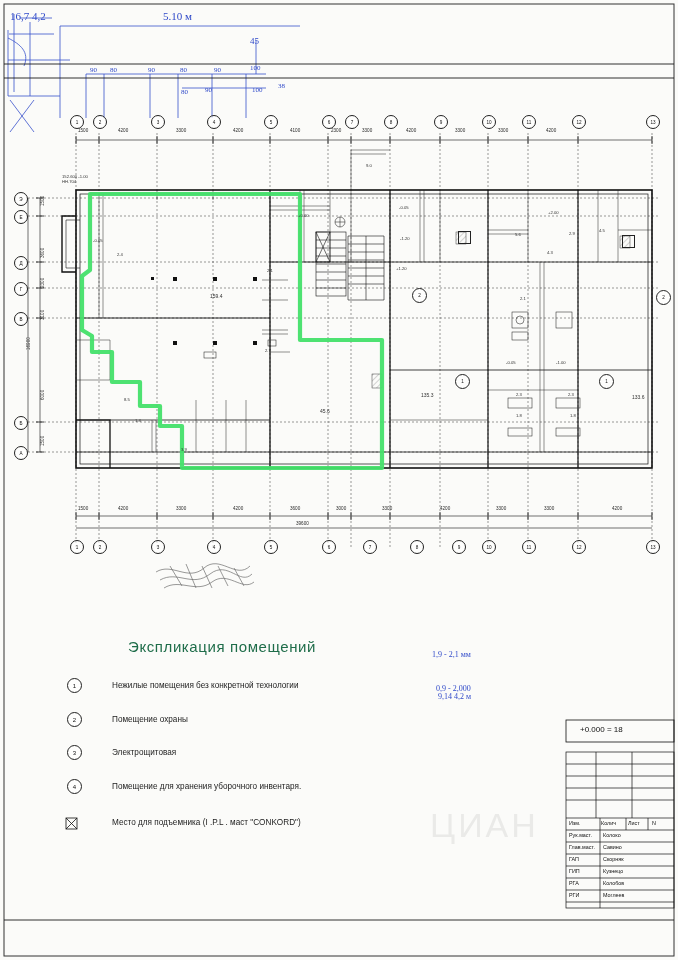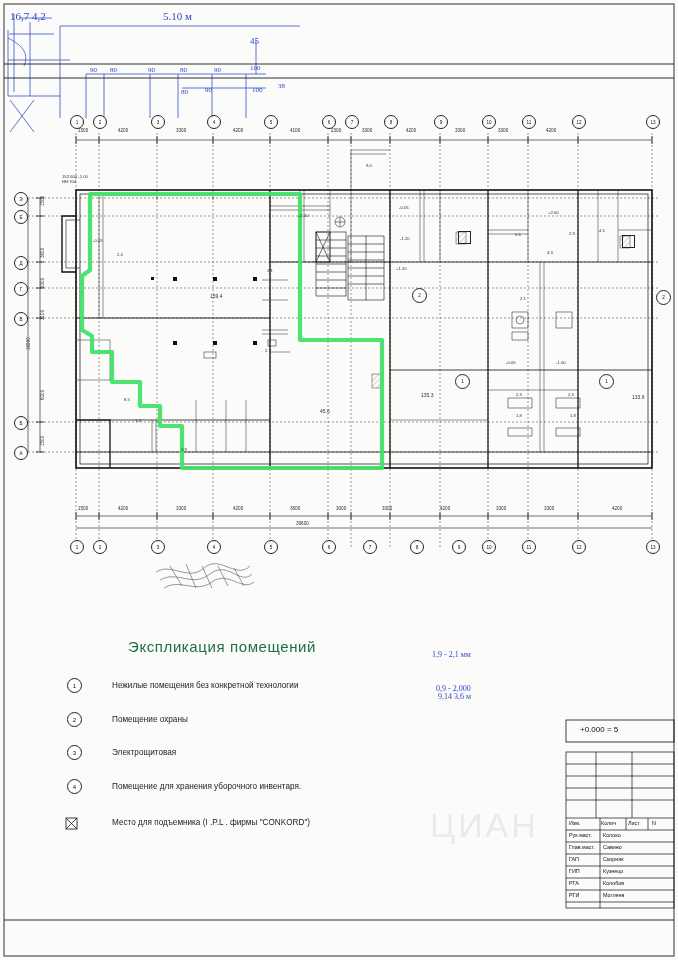--- a/index.html
+++ b/index.html
@@ -288,21 +288,21 @@
   <div class="txt hand" style="left:214px;top:66px;font-size:7px;">90</div>
   <div class="txt hand" style="left:250px;top:64px;font-size:7px;">100</div>
 
   <div class="txt hand" style="left:181px;top:88px;font-size:7px;">80</div>
   <div class="txt hand" style="left:205px;top:86px;font-size:7px;">90</div>
   <div class="txt hand" style="left:252px;top:86px;font-size:7px;">100</div>
   <div class="txt hand" style="left:278px;top:82px;font-size:7px;">38</div>
 
   <div class="txt hand" style="left:432px;top:650px;font-size:8px;">1,9 - 2,1 мм</div>
   <div class="txt hand" style="left:436px;top:672px;font-size:8px;margin-top:12px;">0,9 - 2,000</div>
-  <div class="txt hand" style="left:438px;top:692px;font-size:8px;">9,14  3,6 м</div>
+  <div class="txt hand" style="left:438px;top:692px;font-size:8px;">9,14  4,2 м</div>
 
   <div class="circ" style="left:70px;top:115px;width:12px;height:12px;">1</div>
   <div class="circ" style="left:93px;top:115px;width:12px;height:12px;">2</div>
   <div class="circ" style="left:151px;top:115px;width:12px;height:12px;">3</div>
   <div class="circ" style="left:207px;top:115px;width:12px;height:12px;">4</div>
   <div class="circ" style="left:264px;top:115px;width:12px;height:12px;">5</div>
   <div class="circ" style="left:322px;top:115px;width:12px;height:12px;">6</div>
   <div class="circ" style="left:345px;top:115px;width:12px;height:12px;">7</div>
   <div class="circ" style="left:384px;top:115px;width:12px;height:12px;">8</div>
   <div class="circ" style="left:434px;top:115px;width:12px;height:12px;">9</div>
@@ -412,23 +412,23 @@
 
   <div class="circ" style="left:67px;top:712px;width:13px;height:13px;font-size:6px;">2</div>
   <div class="txt legend-item" style="left:112px;top:715px;">Помещение охраны</div>
 
   <div class="circ" style="left:67px;top:745px;width:13px;height:13px;font-size:6px;">3</div>
   <div class="txt legend-item" style="left:112px;top:748px;">Электрощитовая</div>
 
   <div class="circ" style="left:67px;top:779px;width:13px;height:13px;font-size:6px;">4</div>
   <div class="txt legend-item" style="left:112px;top:782px;">Помещение для хранения уборочного инвентаря.</div>
 
-  <div class="txt legend-item" style="left:112px;top:818px;">Место для подъемника (I .P.L . фирмы "CONKORD")</div>
-
-  <div class="txt level" style="left:580px;top:725px;">+0.000 = 5</div>
+  <div class="txt legend-item" style="left:112px;top:818px;">Место для подъемника (I .P.L . маст "CONKORD")</div>
+
+  <div class="txt level" style="left:580px;top:725px;">+0.000 = 18</div>
 
   <div class="wm" style="left:430px;top:806px;">ЦИАН</div>
 
   <div class="tblcell" style="left:569px;top:820px;">Изм.</div>
   <div class="tblcell" style="left:601px;top:820px;">Колич</div>
   <div class="tblcell" style="left:628px;top:820px;">Лист</div>
   <div class="tblcell" style="left:652px;top:820px;">N</div>
 
   <div class="tblcell" style="left:569px;top:832px;">Рук.маст.</div>
   <div class="tblcell" style="left:603px;top:832px;">Колоко</div>

